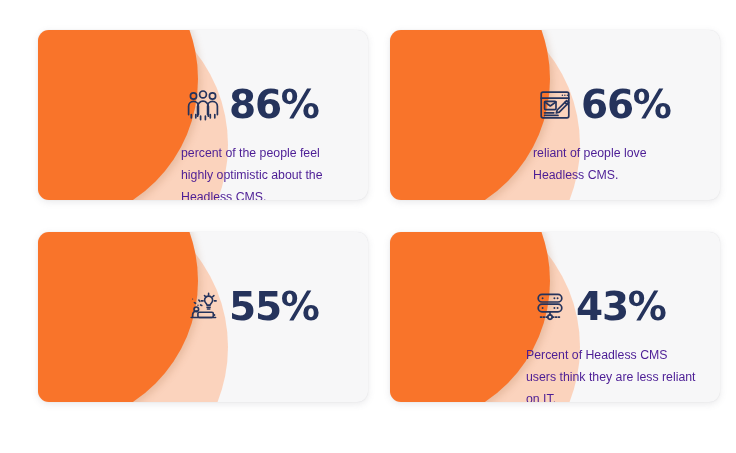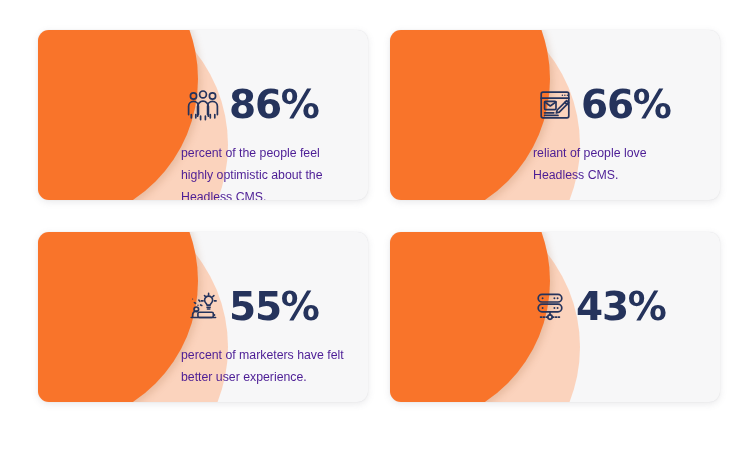--- a/index.html
+++ b/index.html
@@ -193,21 +193,20 @@
             <rect x="11.9" y="22.2" width="15.4" height="5.3" rx="1.4"></rect>
             <path d="M5.2 27.5h24.4"></path>
             <circle cx="28.4" cy="25" r="1" fill="#25335c" stroke="none"></circle>
             <path d="M12.8 10.1l1 1.2M8.4 12.6l1.2.7M14.6 14.9l1.2.5"></path>
             <circle cx="12" cy="15.2" r="0.7" fill="#25335c" stroke="none"></circle>
             <circle cx="6.6" cy="9" r="0.6" fill="#25335c" stroke="none"></circle>
           </svg>
         </span>
         <span class="stat-value">55%</span>
       </div>
-      <div class="stat-desc">percent of marketers have felt better user experience.</div>
     </div>
   </div>
 
   <div class="stat-card card-wide">
     <div class="card-deco">
       <div class="deco-peach"></div>
       <div class="deco-orange"></div>
     </div>
     <div class="card-body">
       <div class="stat-head">
@@ -222,16 +221,17 @@
             <circle cx="21.4" cy="18" r="0.95" fill="#25335c" stroke="none"></circle>
             <circle cx="24.6" cy="18" r="0.95" fill="#25335c" stroke="none"></circle>
             <path d="M17 21.8v3.1"></path>
             <circle cx="17" cy="27.1" r="2.2"></circle>
             <path d="M14.8 27.1h-1.6M11.4 27.1h-1.1M8.5 27.1h-.9"></path>
             <path d="M19.2 27.1h1.6M22.6 27.1h1.1M25.5 27.1h.9"></path>
           </svg>
         </span>
         <span class="stat-value">43%</span>
       </div>
+      <div class="stat-desc">Percent of Headless CMS users think they are less reliant on IT.</div>
     </div>
   </div>
 
 </div>
 
 </body></html>

